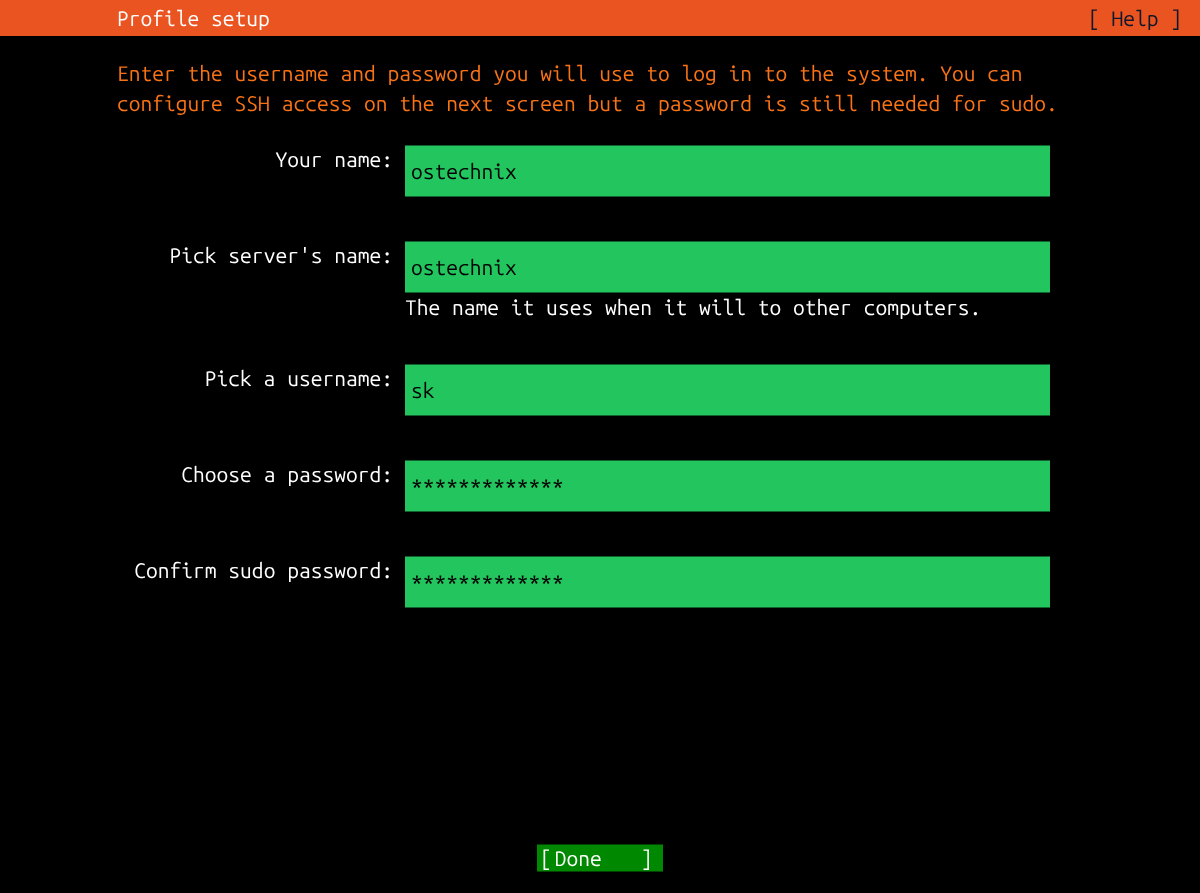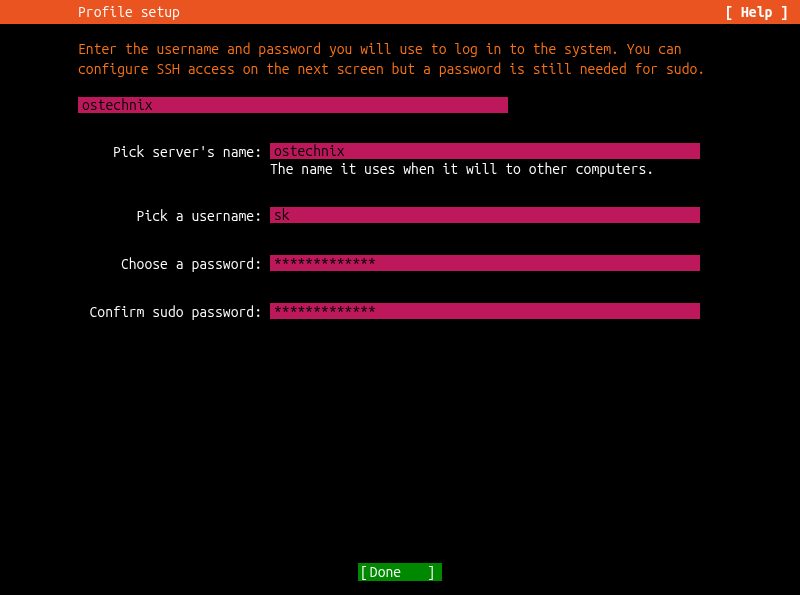--- a/index.html
+++ b/index.html
@@ -23,22 +23,21 @@
       display: flex;
       justify-content: space-between;
       align-items: center;
       padding: 0 12px 0 78px;
       color: #ffffff;
     }
     .header-title {
       font-weight: normal;
     }
     .help-button {
-      color: #ffffff;
-      font-weight: bold;
+      color: #0f172a;
     }
     .content {
       padding: 16px 78px 0 78px;
     }
     .instructions {
       color: #f97316;
       line-height: 1.4;
       margin-bottom: 18px;
     }
     .form-row {
@@ -51,26 +50,26 @@
       text-align: right;
       padding-right: 8px;
       color: #ffffff;
       flex-shrink: 0;
       line-height: 18px;
     }
     .form-input-wrap {
       flex: 1;
     }
     .form-input {
-      background: #be185d;
+      background: #22c55e;
       color: #000000;
       border: none;
       outline: none;
       width: 430px;
-      height: 16px;
+      height: 34px;
       font-family: inherit;
       font-size: inherit;
       padding: 0 4px;
       display: block;
     }
     .form-hint {
       color: #ffffff;
       margin-top: 2px;
       font-size: 14px;
     }
@@ -104,20 +103,21 @@
 
 <div class="header-bar">
   <span class="header-title">Profile setup</span>
   <span class="help-button">[ Help ]</span>
 </div>
 
 <div class="content">
   <div class="instructions">Enter the username and password you will use to log in to the system. You can configure SSH access on the next screen but a password is still needed for sudo.</div>
 
   <div class="form-row">
+    <div class="form-label">Your name:</div>
     <div class="form-input-wrap">
       <input type="text" class="form-input" value="ostechnix" style="">
     </div>
   </div>
 
   <div class="form-row">
     <div class="form-label">Pick server's name:</div>
     <div class="form-input-wrap">
       <input type="text" class="form-input" value="ostechnix" style="">
       <div class="form-hint">The name it uses when it will to other computers.</div>

